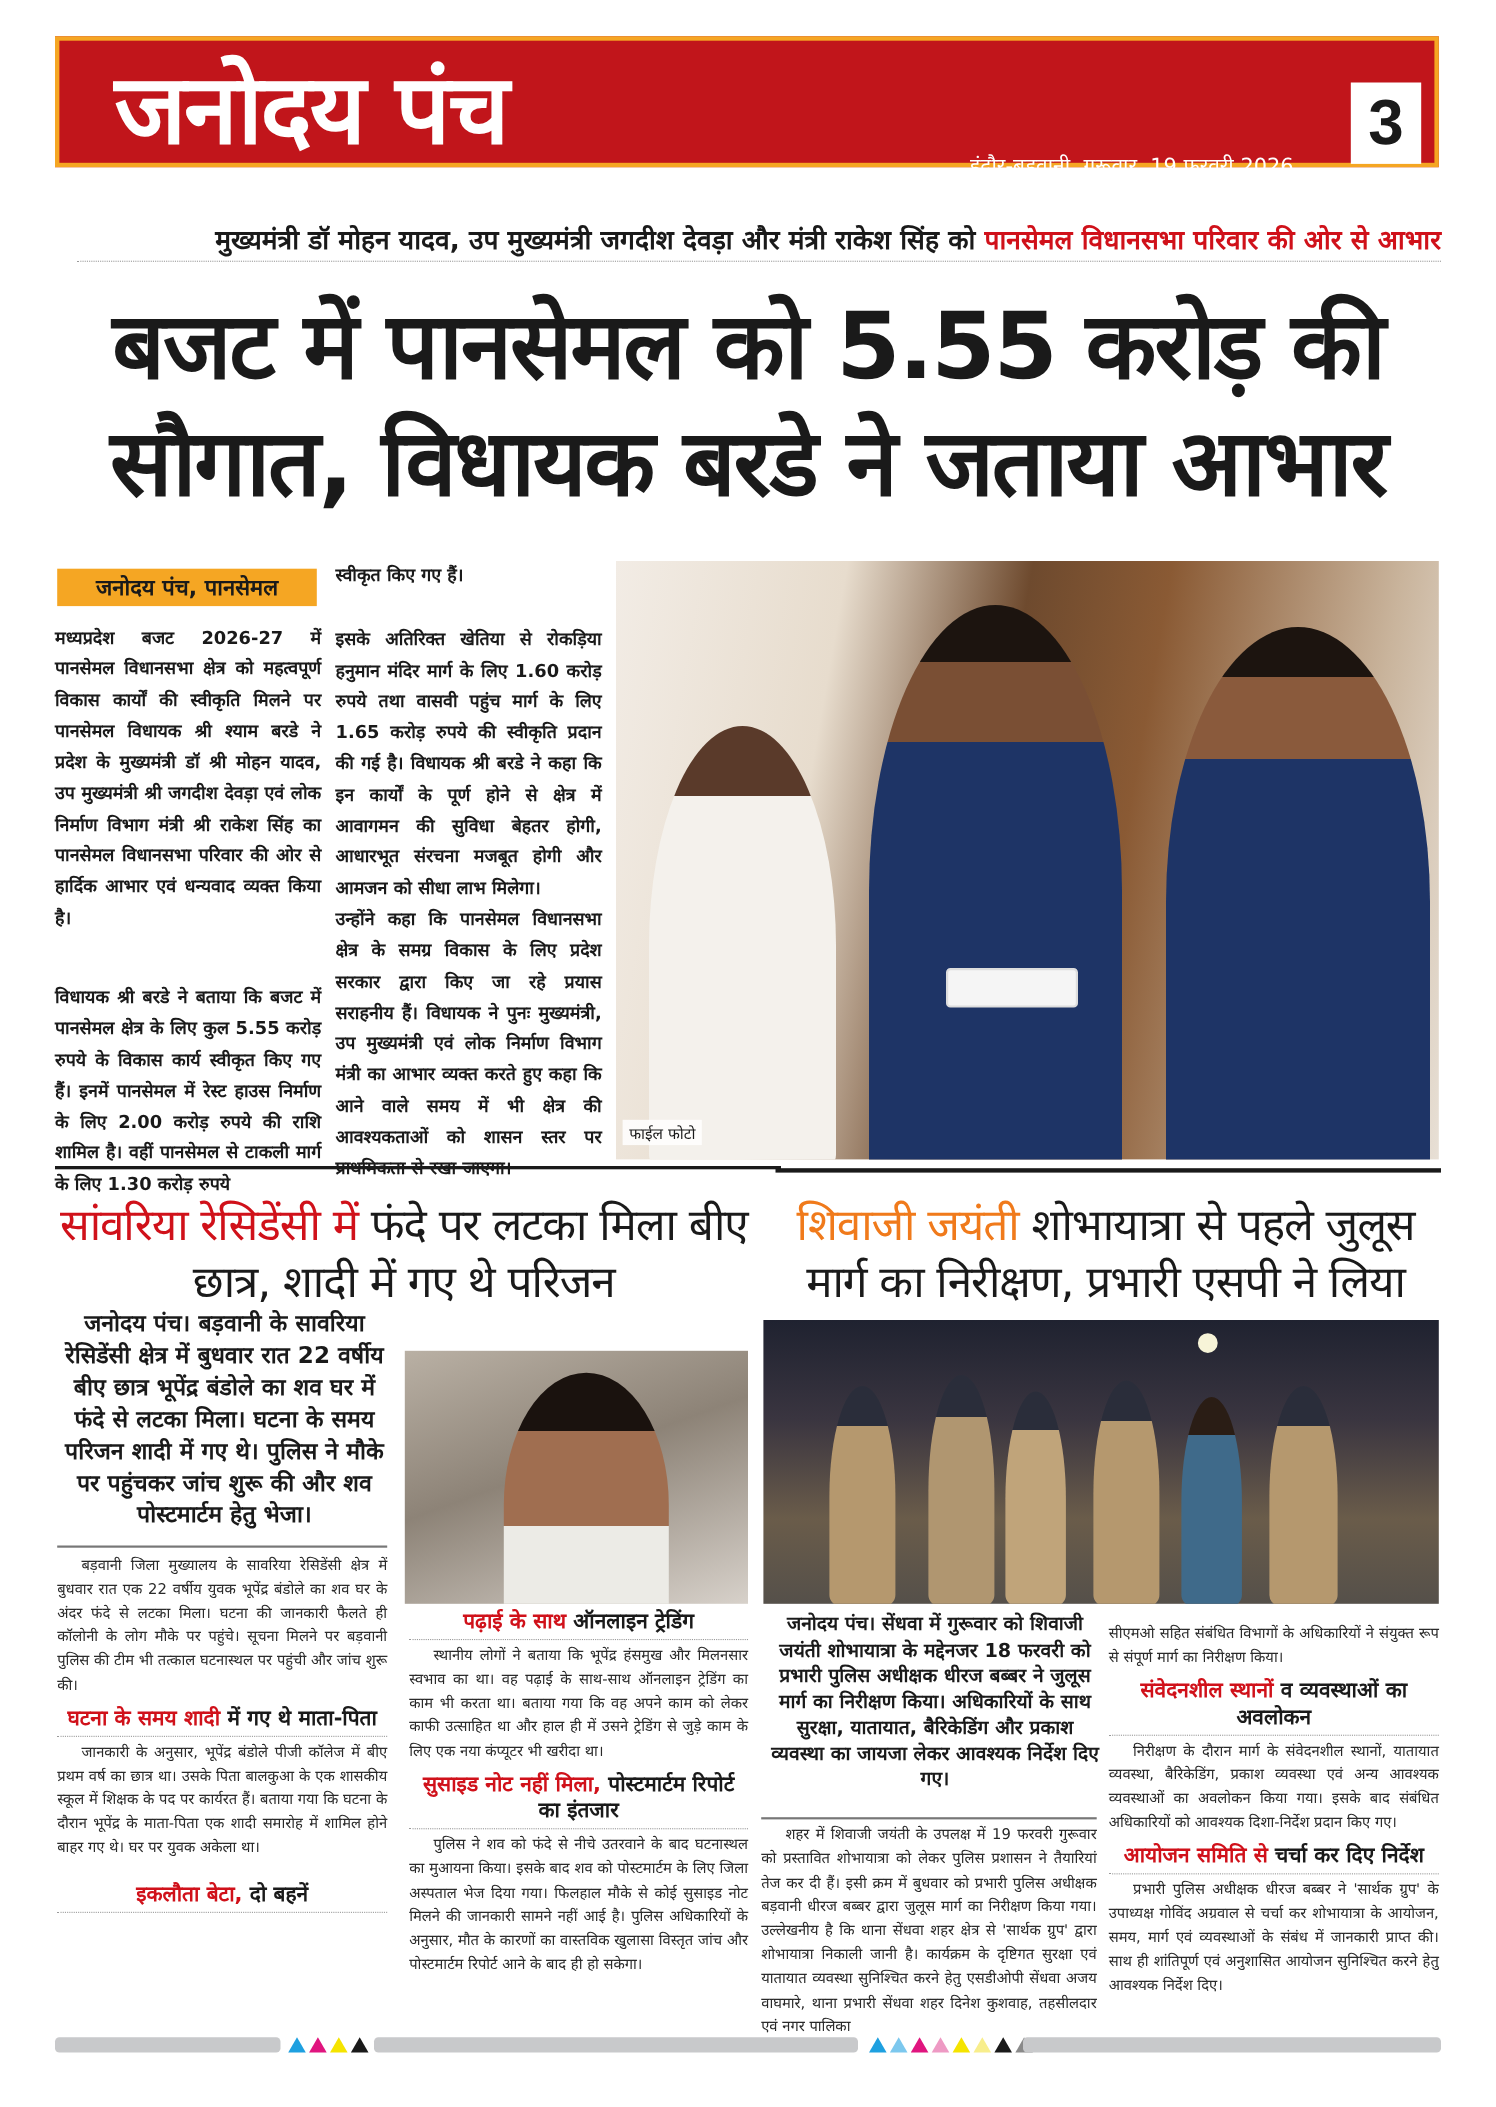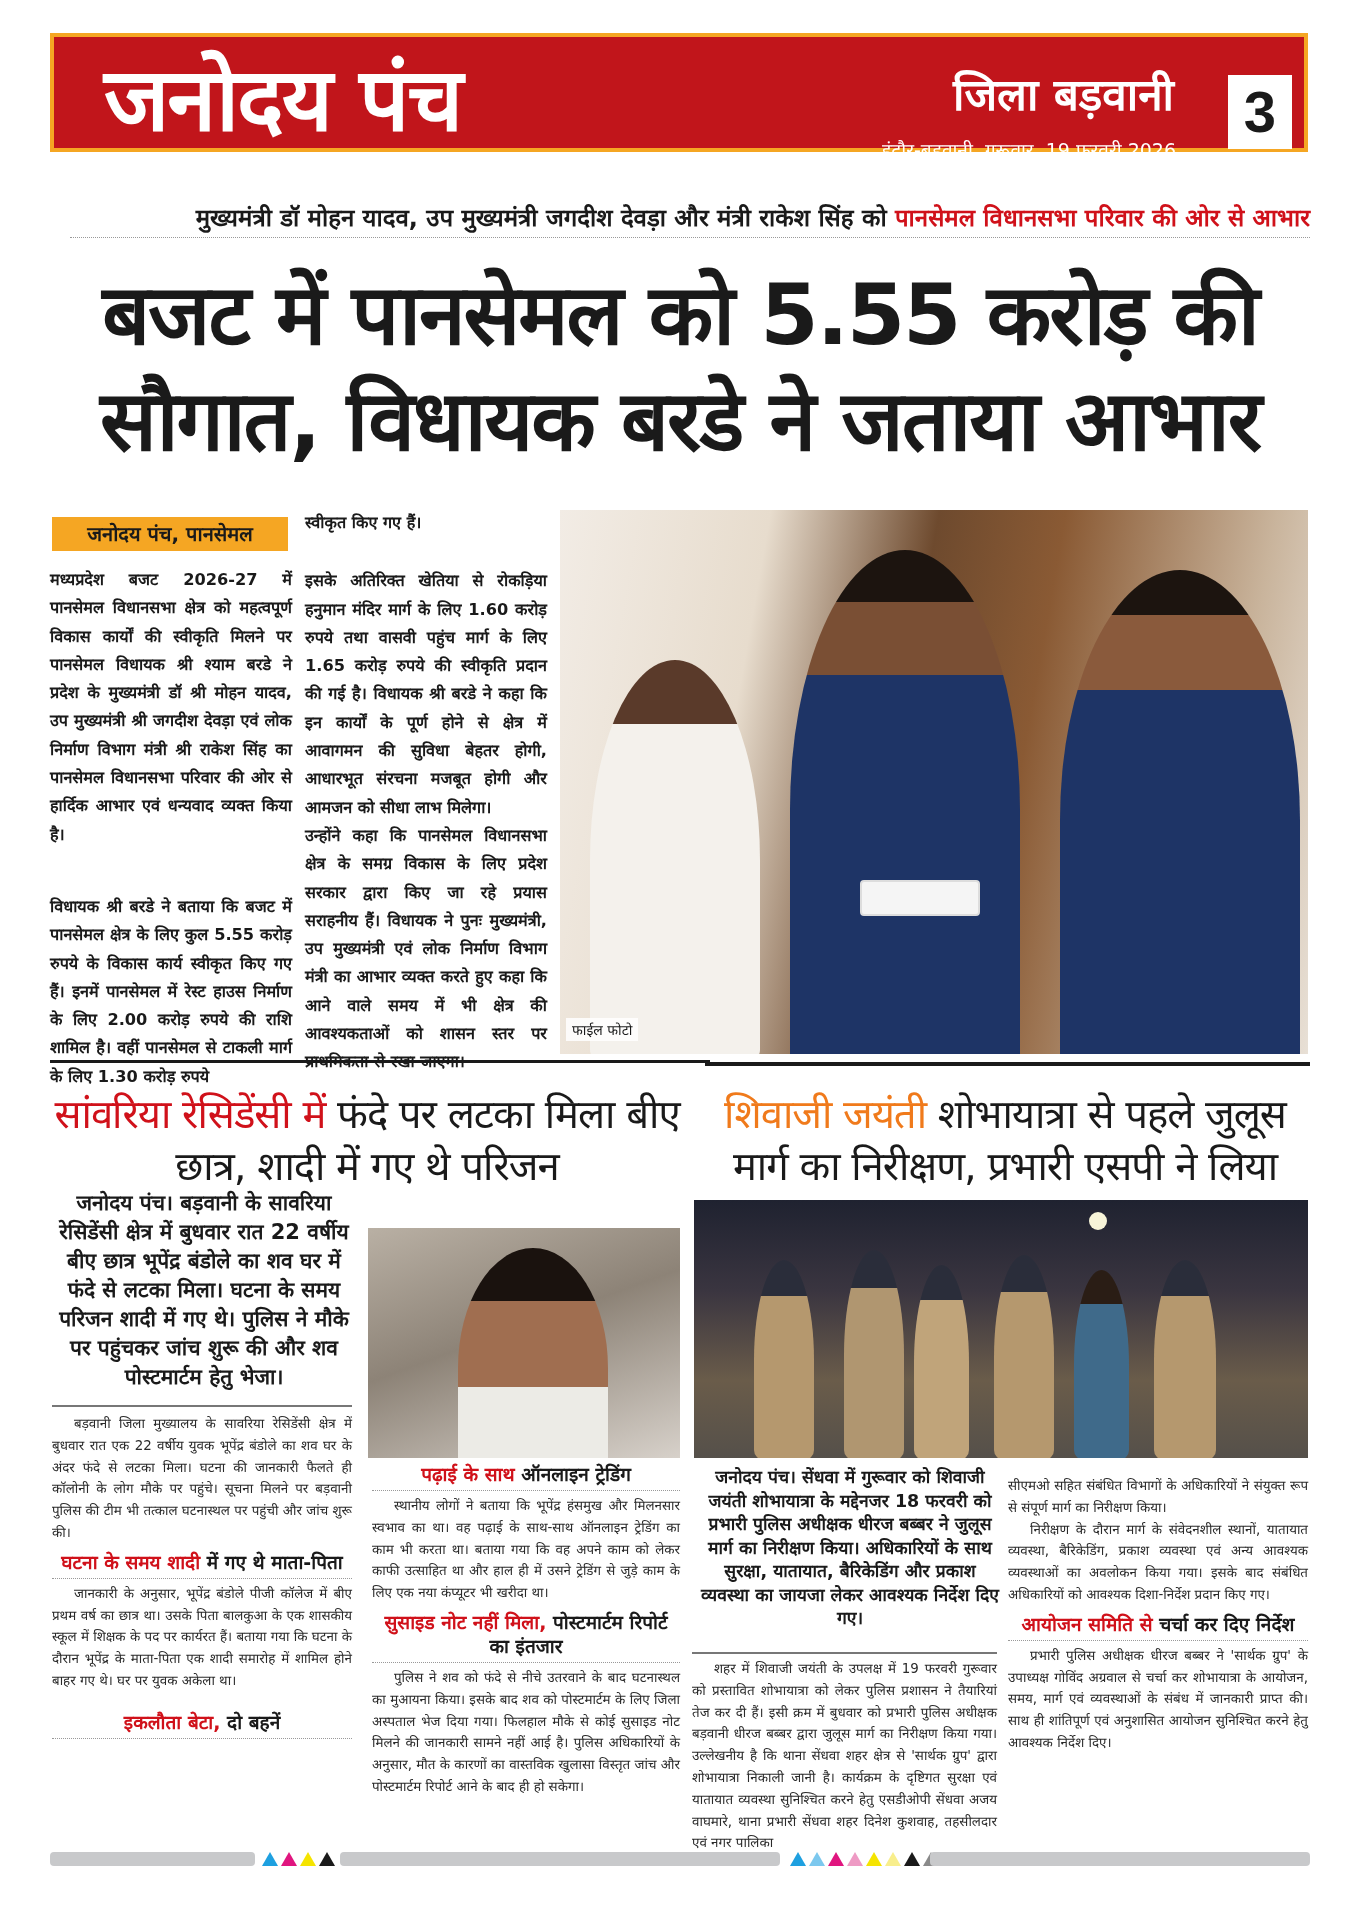--- a/index.html
+++ b/index.html
@@ -51,21 +51,20 @@
 
   
   .footbar { top: 1852px; height: 14px; background: #c8c9cb; border-radius: 4px; }
   .tri { width: 0; height: 0; border-left: 8px solid transparent; border-right: 8px solid transparent; border-bottom: 14px solid #000; display: inline-block; margin-right: 3px; }
 </style>
 </head>
 <body>
 
 <div class="abs masthead">
   <div class="abs brand">जनोदय पंच</div>
-  <div class="abs district">जिला बड़वानी</div>
   <div class="abs dateline">इंदौर-बड़वानी, गुरूवार, 19 फरवरी 2026</div>
   <div class="abs pagebox">3</div>
 </div>
 
 <div class="abs kicker">
   <span>मुख्यमंत्री डॉ मोहन यादव, उप मुख्यमंत्री जगदीश देवड़ा और मंत्री राकेश सिंह को</span>
   <span class="red">पानसेमल विधानसभा परिवार की ओर से आभार</span>
 </div>
 
 <div class="abs headline">
@@ -153,20 +152,24 @@
 
 <div class="abs lead" style="left:700px; top:1466px; width:300px; font-size:17.5px; line-height:23.5px;">जनोदय पंच। सेंधवा में गुरूवार को शिवाजी जयंती शोभायात्रा के मद्देनजर 18 फरवरी को प्रभारी पुलिस अधीक्षक धीरज बब्बर ने जुलूस मार्ग का निरीक्षण किया। अधिकारियों के साथ सुरक्षा, यातायात, बैरिकेडिंग और प्रकाश व्यवस्था का जायजा लेकर आवश्यक निर्देश दिए गए।</div>
 
 <div class="abs" style="left:692px; top:1652px; width:305px;">
   <div class="hr-grey" style="margin-bottom:4px;"></div>
   <p class="body">शहर में शिवाजी जयंती के उपलक्ष में 19 फरवरी गुरूवार को प्रस्तावित शोभायात्रा को लेकर पुलिस प्रशासन ने तैयारियां तेज कर दी हैं। इसी क्रम में बुधवार को प्रभारी पुलिस अधीक्षक बड़वानी धीरज बब्बर द्वारा जुलूस मार्ग का निरीक्षण किया गया। उल्लेखनीय है कि थाना सेंधवा शहर क्षेत्र से 'सार्थक ग्रुप' द्वारा शोभायात्रा निकाली जानी है। कार्यक्रम के दृष्टिगत सुरक्षा एवं यातायात व्यवस्था सुनिश्चित करने हेतु एसडीओपी सेंधवा अजय वाघमारे, थाना प्रभारी सेंधवा शहर दिनेश कुशवाह, तहसीलदार एवं नगर पालिका</p>
 </div>
 
 <div class="abs" style="left:1008px; top:1475px; width:300px;">
   <p class="body" style="text-indent:0;">सीएमओ सहित संबंधित विभागों के अधिकारियों ने संयुक्त रूप से संपूर्ण मार्ग का निरीक्षण किया।</p>
+  <div class="sub">
+    <span class="red">संवेदनशील स्थानों</span>
+    <span>व व्यवस्थाओं का अवलोकन</span>
+  </div>
   <p class="body">निरीक्षण के दौरान मार्ग के संवेदनशील स्थानों, यातायात व्यवस्था, बैरिकेडिंग, प्रकाश व्यवस्था एवं अन्य आवश्यक व्यवस्थाओं का अवलोकन किया गया। इसके बाद संबंधित अधिकारियों को आवश्यक दिशा-निर्देश प्रदान किए गए।</p>
   <div class="sub">
     <span class="red">आयोजन समिति से</span>
     <span>चर्चा कर दिए निर्देश</span>
   </div>
   <p class="body">प्रभारी पुलिस अधीक्षक धीरज बब्बर ने 'सार्थक ग्रुप' के उपाध्यक्ष गोविंद अग्रवाल से चर्चा कर शोभायात्रा के आयोजन, समय, मार्ग एवं व्यवस्थाओं के संबंध में जानकारी प्राप्त की। साथ ही शांतिपूर्ण एवं अनुशासित आयोजन सुनिश्चित करने हेतु आवश्यक निर्देश दिए।</p>
 </div>
 
 <div class="abs footbar" style="left:50px; width:205px;"></div>
 <div class="abs" style="left:262px; top:1851px;">

